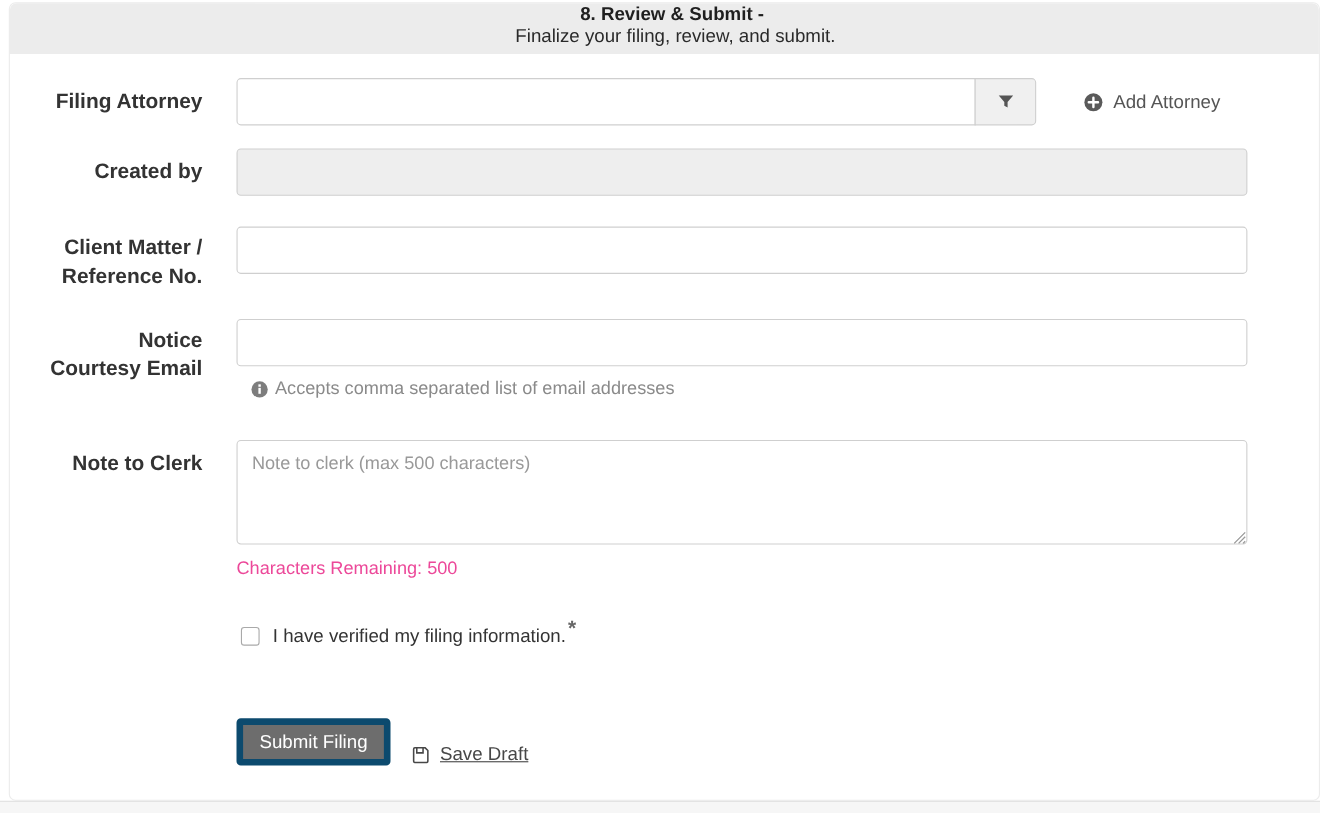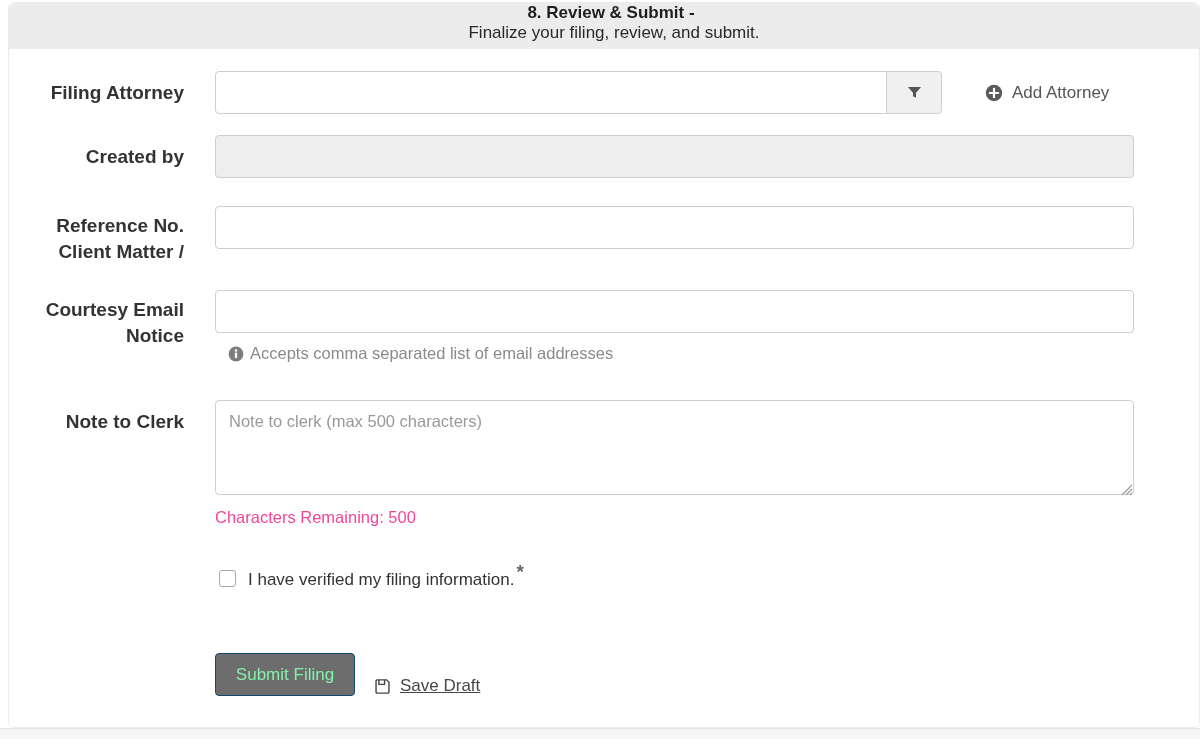--- a/index.html
+++ b/index.html
@@ -67,22 +67,22 @@
   .verify-row { position:absolute; left:210px; top:563px; display:flex; align-items:flex-start; }
   .checkbox {
     width:17px; height:17px; margin-top:4px;
     border:1.5px solid #a9a9a9; border-radius:3px; background:#fff; cursor:pointer;
   }
   .verify-label { margin-left:12px; font-size:17px; color:#333333; line-height:25px; }
   .req-star { color:#666666; font-size:19px; font-weight:bold; position:relative; top:-7px; margin-left:2px; }
 
   .submit-btn {
     position:absolute; left:206px; top:650px; width:140px; height:43px;
-    background:#6d6d6d; border:1px solid #0c4a6e; border-radius:4px;
-    color:#86efac; font-family:"Liberation Sans", sans-serif; font-size:17px;
+    background:#6d6d6d; border:6px solid #0c4a6e; border-radius:4px;
+    color:#ffffff; font-family:"Liberation Sans", sans-serif; font-size:17px;
     display:flex; align-items:center; justify-content:center; cursor:pointer;
   }
   .save-draft {
     position:absolute; left:364px; top:650px; height:43px;
     display:flex; align-items:flex-end; gap:8px; cursor:pointer;
     font-size:17px; color:#474747;text-decoration:underline;
   }
 
   .bottom-strip {
     position:absolute; left:0; top:728px; width:1200px; height:11px;
@@ -115,28 +115,28 @@
         <path d="M9 4.8 v8.4 M4.8 9 h8.4" stroke="#ffffff" stroke-width="2.2" stroke-linecap="round"></path>
       </svg>
     </span>
     <span>Add Attorney</span>
   </div>
 
   <div class="field-label one-line" style="top:132px;">Created by</div>
   <input class="text-input disabled" style="top: 132px;" type="text" disabled="" value="">
 
   <div class="field-label two-line" style="top:210px;">
+    <div>Client Matter /</div>
     <div>Reference No.</div>
-    <div>Client Matter /</div>
   </div>
   <input class="text-input" style="top: 203px;" type="text" value="">
 
   <div class="field-label two-line" style="top:294px;">
+    <div>Notice</div>
     <div>Courtesy Email</div>
-    <div>Notice</div>
   </div>
   <input class="text-input" style="top: 287px;" type="text" value="">
   <div class="help-line">
     <span style="display:flex;">
       <svg width="16" height="16" viewBox="0 0 16 16">
         <circle cx="8" cy="8" r="7.4" fill="#7d7d7d"></circle>
         <rect x="6.9" y="6.6" width="2.2" height="5.4" fill="#ffffff"></rect>
         <rect x="6.9" y="3.4" width="2.2" height="2.2" fill="#ffffff"></rect>
       </svg>
     </span>

